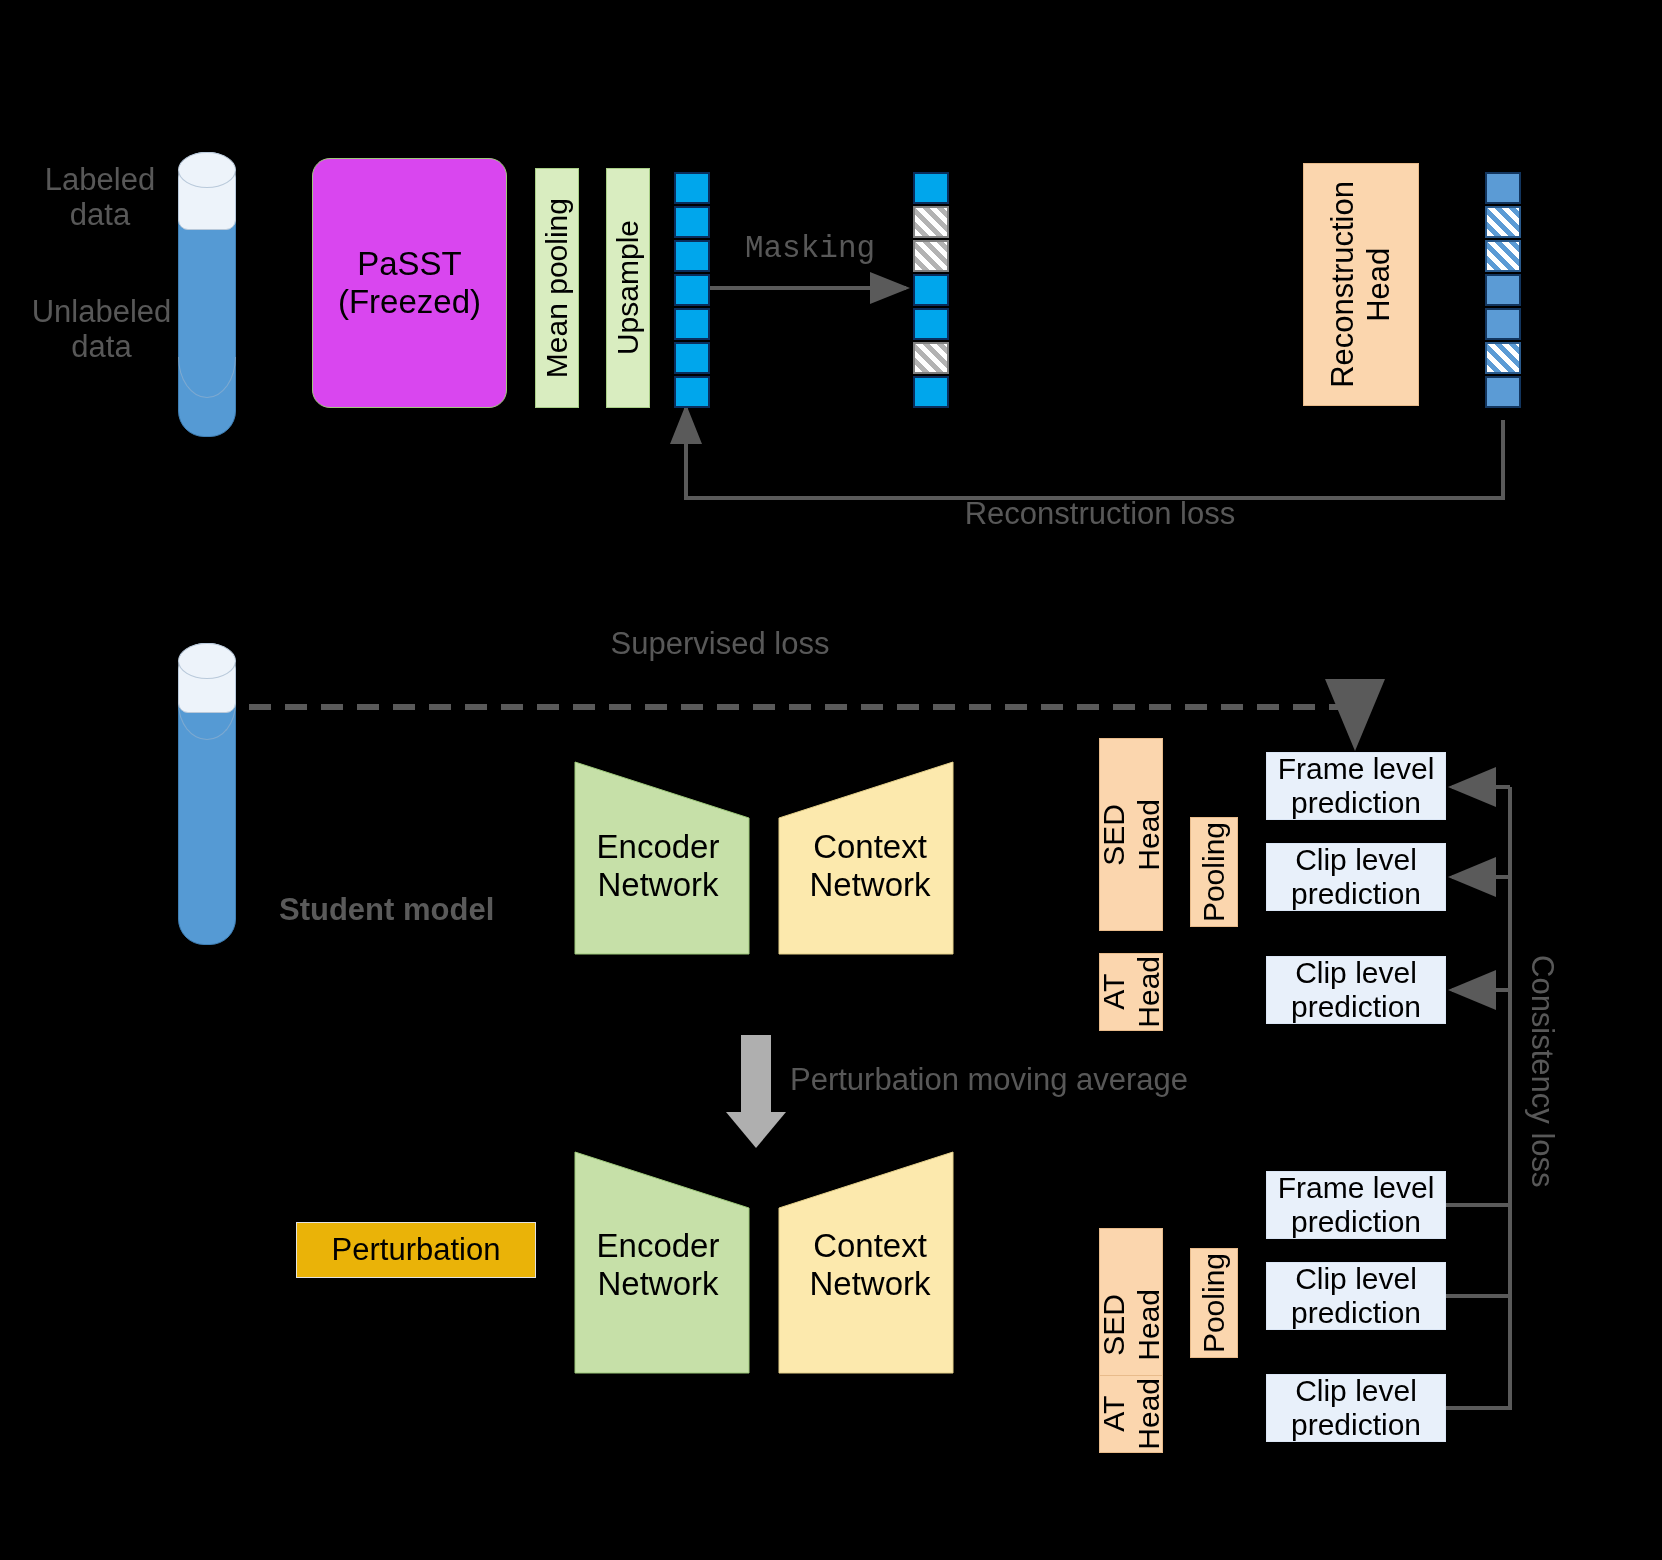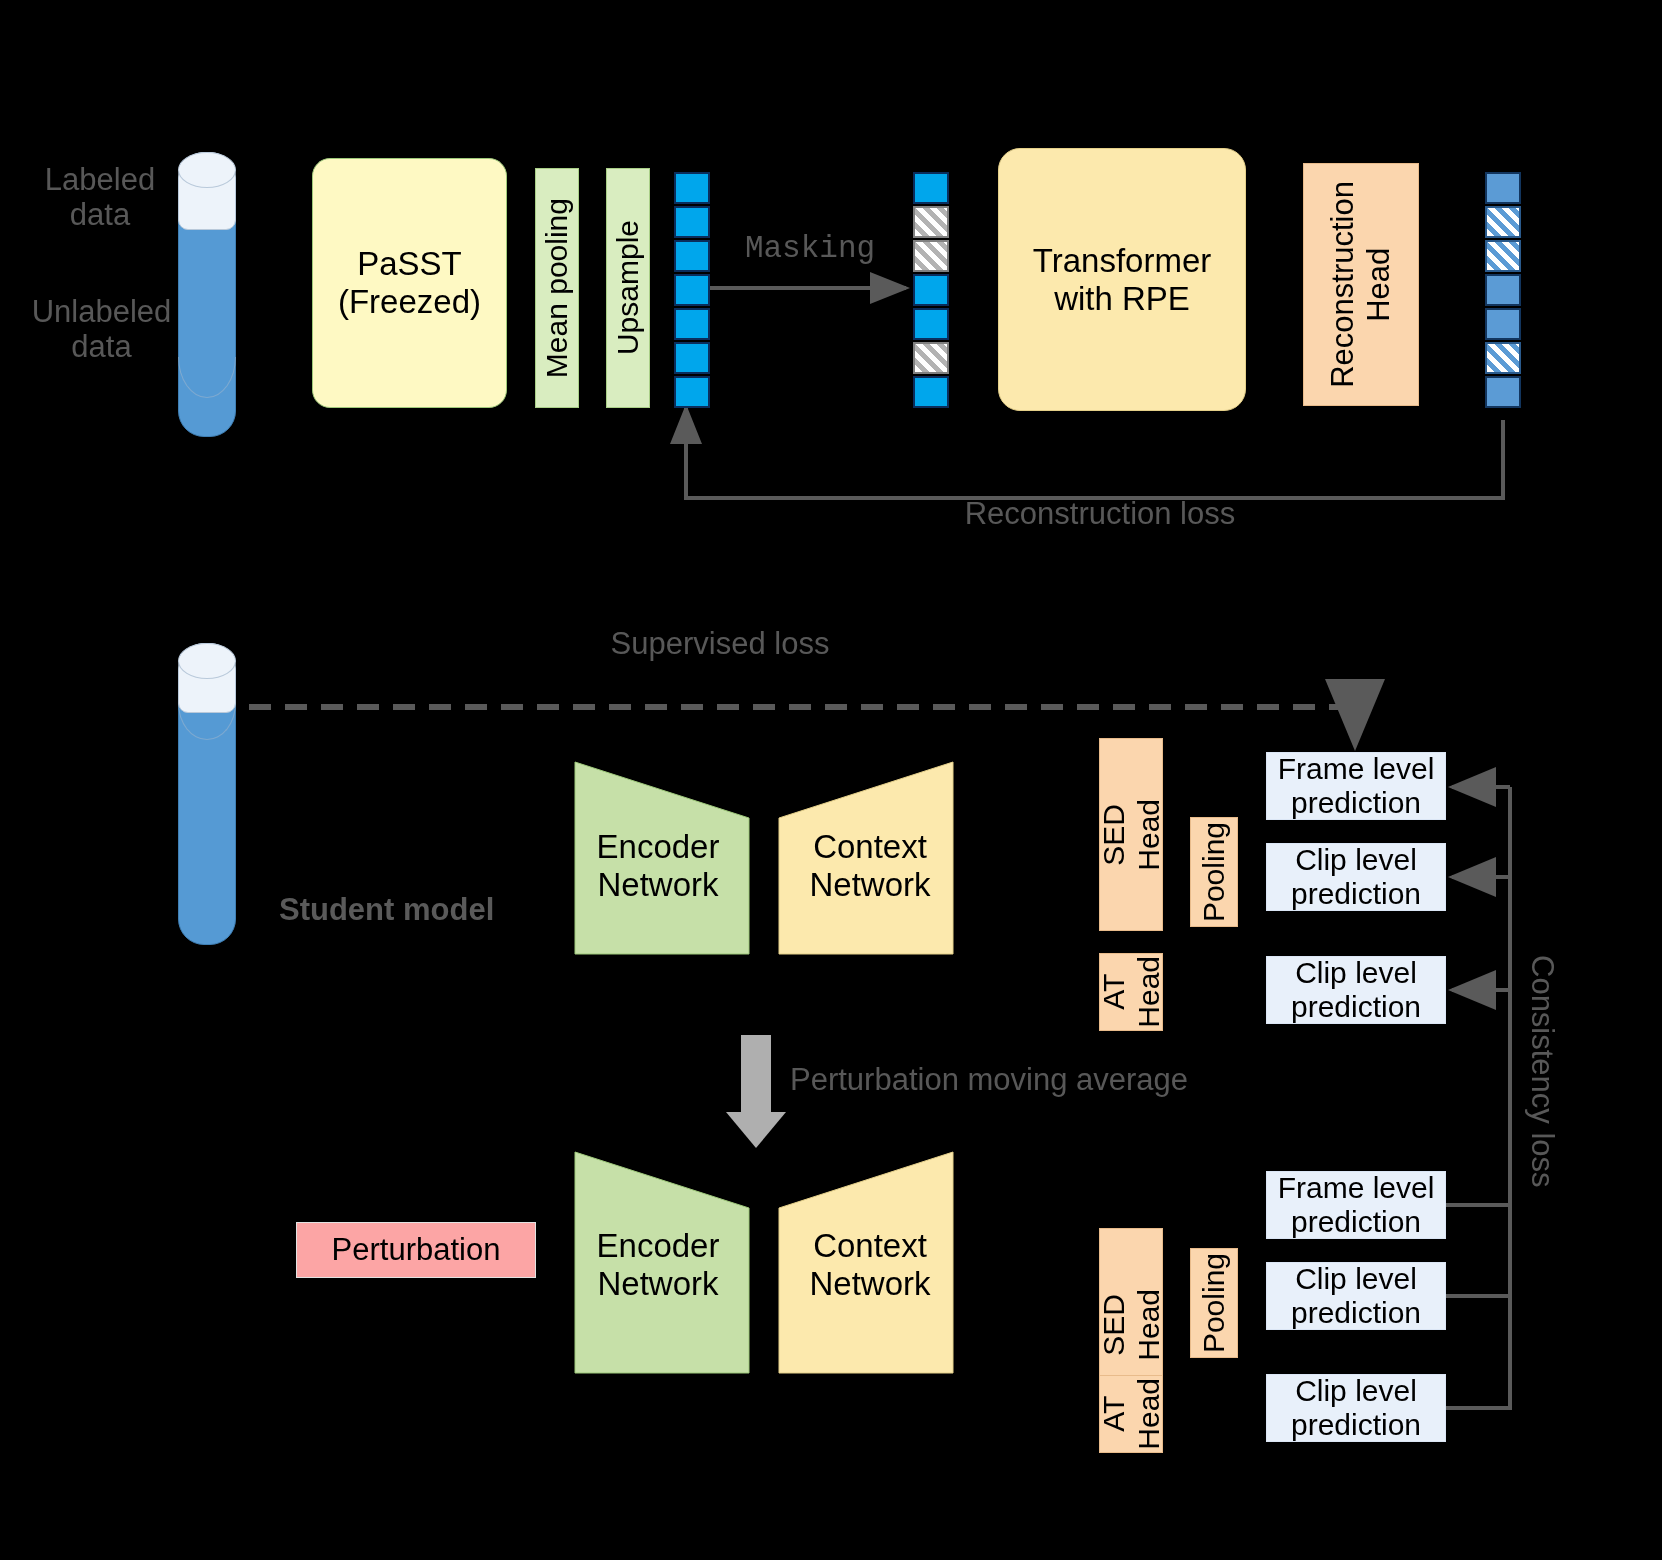--- a/index.html
+++ b/index.html
@@ -5,26 +5,26 @@
   html,body{margin:0;padding:0;background:#000;}
   body{width:1662px;height:1560px;position:relative;overflow:hidden;
        font-family:"Liberation Sans","DejaVu Sans",sans-serif;}
   #stage{position:absolute;left:0;top:0;width:1662px;height:1560px;background:#000;}
   .abs{position:absolute;box-sizing:border-box;}
   .lbl{color:#585858;font-size:31px;line-height:1.12;text-align:center;white-space:pre-line;}
   .lbl-b{color:#5a5a5a;font-size:31px;font-weight:bold;line-height:1.1;text-align:left;}
 
   .box{display:flex;align-items:center;justify-content:center;text-align:center;
        color:#000;font-size:33px;line-height:1.15;}
-  .green{background:#fef9c3;border:1px solid #9ec97a;}
+  .green{background:#d946ef;border:1px solid #9ec97a;}
   .green-lite{background:#D9EDC0;border:1px solid #a9cf87;}
   .yellow{background:#FCE9AD;border:1px solid #e4cf89;}
   .orange{background:#FBD6AE;border:1px solid #e8bb8b;}
   .bluebox{background:#E8F0FA;border:1px solid #dbe6f5;}
-  .white{background:#fca5a5;border:1px solid #e2e2e2;}
+  .white{background:#eab308;border:1px solid #e2e2e2;}
 
   .vert{writing-mode:vertical-rl;transform:rotate(180deg);}
   .vert-down{writing-mode:vertical-rl;}
 
   .tube{position:absolute;}
   .tube-body{position:absolute;left:0;background:#559AD4;border:1px solid #3f7fb4;}
   .tube-cap{position:absolute;left:0;background:#EDF3FA;border:1px solid #b9c9da;
             border-radius:50%/26%;}
   .tube-ring{position:absolute;left:0;border:1px solid #9fb6cd;border-top:none;
              border-radius:0 0 50% 50%/0 0 100% 100%;}
@@ -116,24 +116,20 @@
   <div class="abs" style="left:913px;top:172px;width:36px;height:232px;">
     <div class="cell cell-blue" style="left:0;top:0px;width:36px;height:32px;"></div>
     <div class="cell cell-hatch" style="left:0;top:34px;width:36px;height:32px;"></div>
     <div class="cell cell-hatch" style="left:0;top:68px;width:36px;height:32px;"></div>
     <div class="cell cell-blue" style="left:0;top:102px;width:36px;height:32px;"></div>
     <div class="cell cell-blue" style="left:0;top:136px;width:36px;height:32px;"></div>
     <div class="cell cell-hatch" style="left:0;top:170px;width:36px;height:32px;"></div>
     <div class="cell cell-blue" style="left:0;top:204px;width:36px;height:32px;"></div>
   </div>
 
-  <div class="abs box yellow" style="left:998px;top:148px;width:248px;height:263px;border-radius:22px;">
-    <span style="white-space:pre-line;">Transformer
-with RPE</span>
-  </div>
 
   <div class="abs box orange" style="left:1303px;top:163px;width:116px;height:243px;">
     <span class="vert" style="white-space:pre-line;font-size:31px;">Reconstruction
 Head</span>
   </div>
 
   <div class="abs" style="left:1485px;top:172px;width:36px;height:232px;">
     <div class="cell cell-blue2" style="left:0;top:0px;width:36px;height:32px;"></div>
     <div class="cell cell-hatch2" style="left:0;top:34px;width:36px;height:32px;"></div>
     <div class="cell cell-hatch2" style="left:0;top:68px;width:36px;height:32px;"></div>

